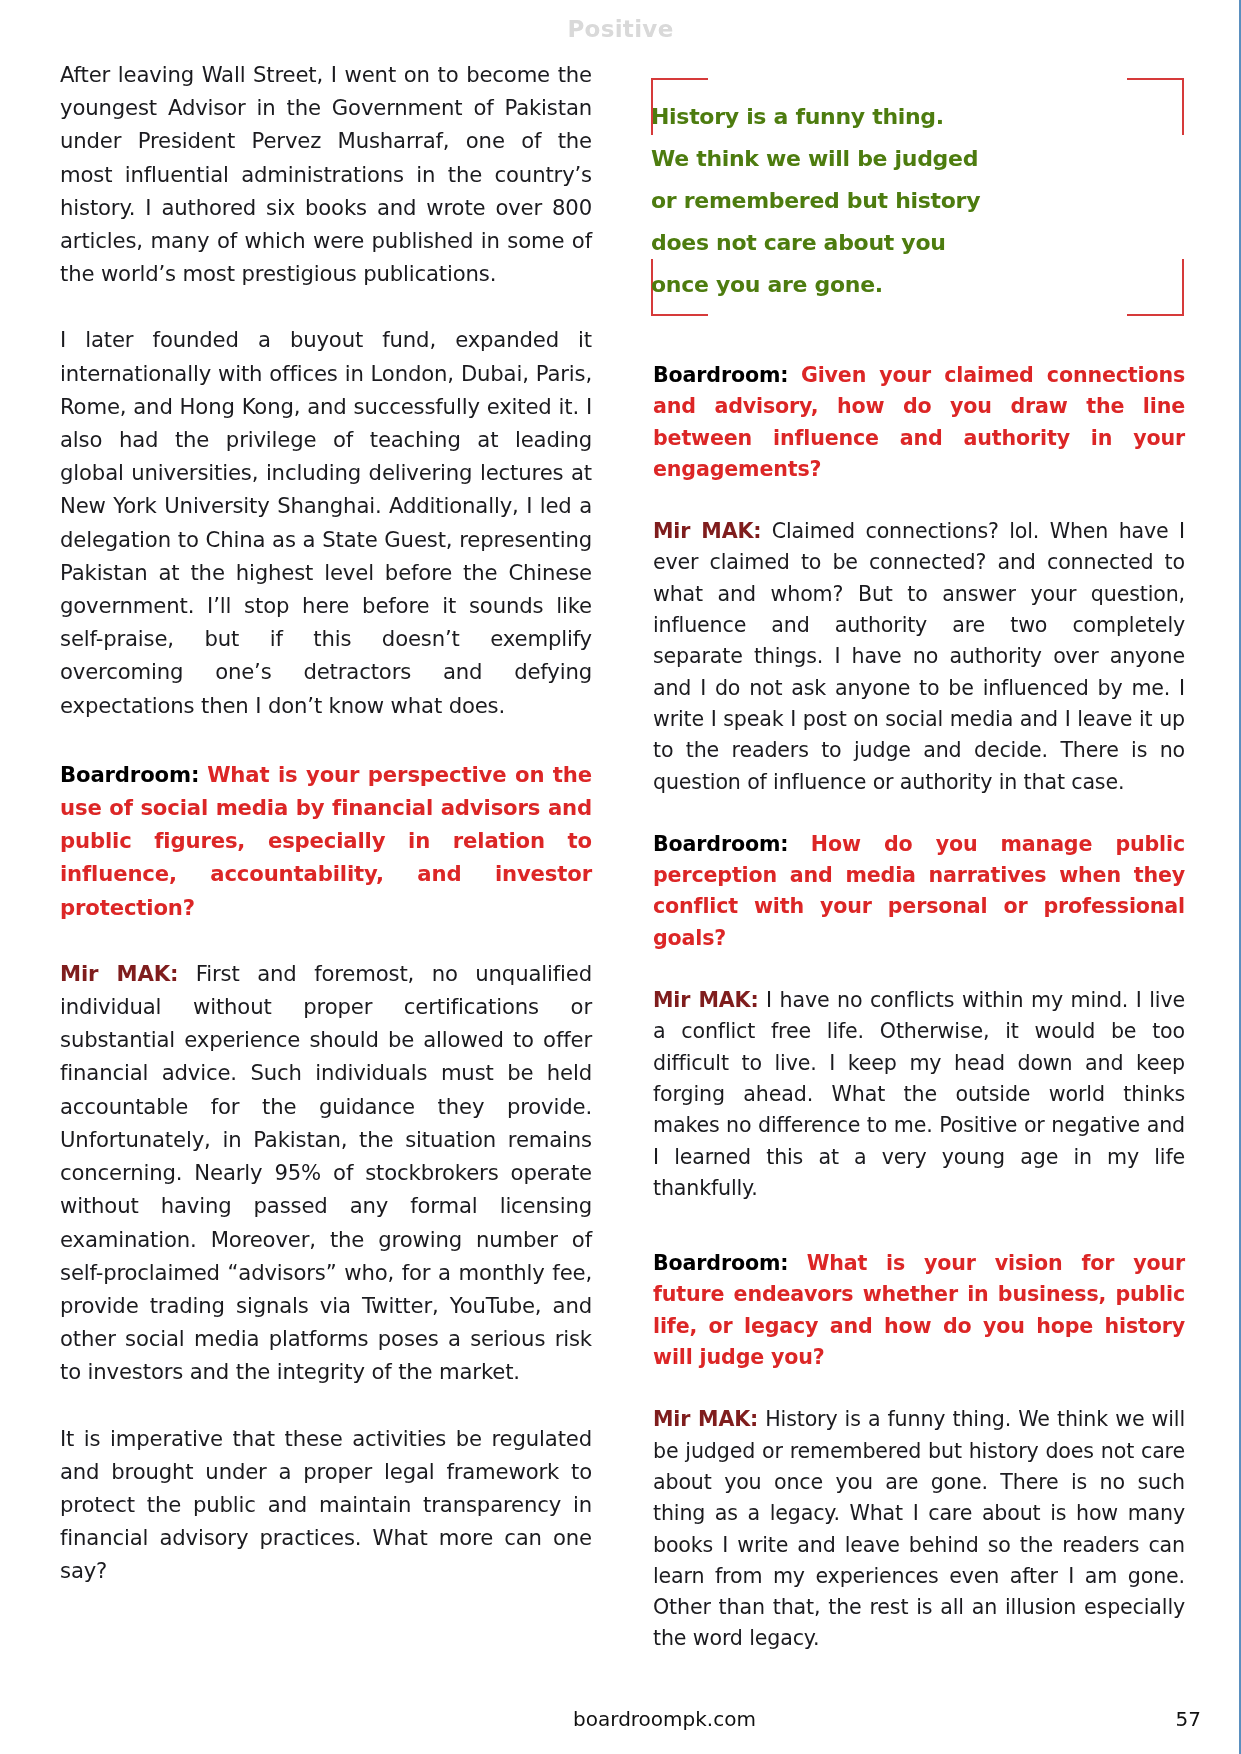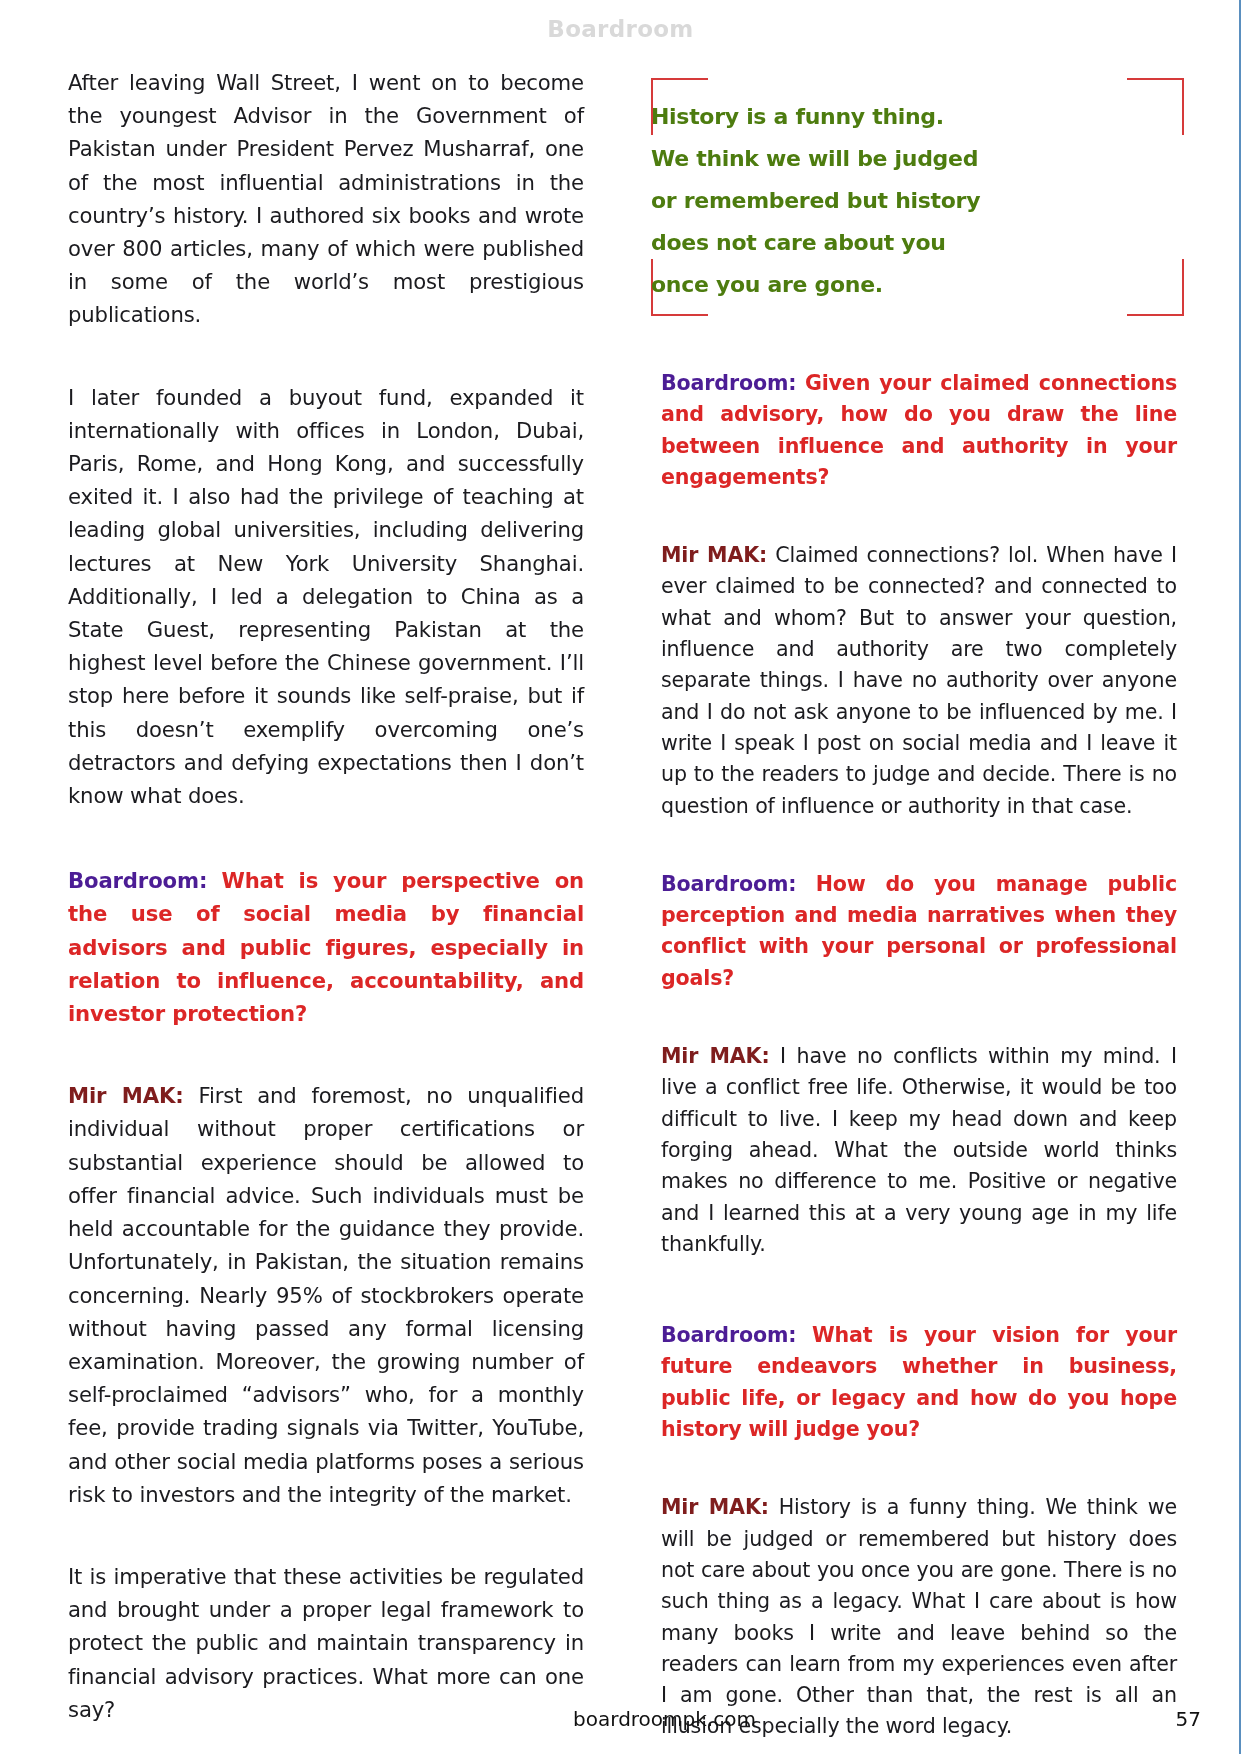--- a/index.html
+++ b/index.html
@@ -4,43 +4,43 @@
 <style>
   html, body { margin: 0; padding: 0; background: #ffffff; }
   body { width: 1241px; height: 1754px; position: relative; overflow: hidden;
          font-family: "DejaVu Sans", sans-serif; color: #1b1b1f; }
   .masthead { position: absolute; top: 16px; left: 0; width: 1241px; text-align: center;
               font-size: 23px; font-weight: bold; color: #d9d9d9; letter-spacing: 0.3px; }
   .right-edge { position: absolute; top: 0; right: 0; width: 2px; height: 1754px; background: #5a8fbf; }
   .col { position: absolute; top: 58px; width: 532px; }
   .col-left { left: 60px; }
   .col-right { left: 653px; }
-  p { margin: 8px; font-size: 21.2px; line-height: 33.2px; text-align: justify; letter-spacing: -0.15px; }
+  p { margin: 0; font-size: 21.2px; line-height: 33.2px; text-align: justify; letter-spacing: -0.15px; }
   .col-right p { font-size: 20.6px; line-height: 31.3px; }
   .gap-lg { height: 33px; }
   .gap-md { height: 31px; }
-  .q-label { font-weight: bold; color: #4c1d95; }
+  .q-label { font-weight: bold; color: #000000; }
   .q-text { font-weight: bold; color: #dc2626; }
   .a-label { font-weight: bold; color: #7f1d1d; }
   .pullquote { position: relative; width: 533px; height: 238px; margin-top: 20px; margin-left: -2px; }
   .bracket { position: absolute; width: 55px; height: 55px; border-color: #d63a3a; border-style: solid; border-width: 0; }
   .b-tl { top: 0; left: 0; border-top-width: 2px; border-left-width: 2px; }
   .b-tr { top: 0; right: 0; border-top-width: 2px; border-right-width: 2px; }
   .b-bl { bottom: 0; left: 0; border-bottom-width: 2px; border-left-width: 2px; }
   .b-br { bottom: 0; right: 0; border-bottom-width: 2px; border-right-width: 2px; }
   .pq-text { position: absolute; top: 18px; left: 0; width: 533px; 
              font-weight: bold; font-size: 22px; line-height: 42px; color: #4d7c0f; letter-spacing: -0.3px; }
   .footer-site { position: absolute; top: 1707px; left: 0; width: 1241px; text-align: center;
                  font-size: 20px; color: #111111; padding-left: 44px; }
   .footer-page { position: absolute; top: 1707px; right: 40px; font-size: 20px; color: #111111; }
 </style>
 </head>
 <body>
 
-<div class="masthead">Boardroom</div>
+<div class="masthead">Positive</div>
 <div class="right-edge"></div>
 
 <div class="col col-left">
   <p>After leaving Wall Street, I went on to become the youngest Advisor in the Government of Pakistan under President Pervez Musharraf, one of the most influential administrations in the country’s history. I authored six books and wrote over 800 articles, many of which were published in some of the world’s most prestigious publications.</p>
   <div class="gap-lg"></div>
   <p>I later founded a buyout fund, expanded it internationally with offices in London, Dubai, Paris, Rome, and Hong Kong, and successfully exited it. I also had the privilege of teaching at leading global universities, including delivering lectures at New York University Shanghai. Additionally, I led a delegation to China as a State Guest, representing Pakistan at the highest level before the Chinese government. I’ll stop here before it sounds like self-praise, but if this doesn’t exemplify overcoming one’s detractors and defying expectations then I don’t know what does.</p>
   <div class="gap-lg"></div>
   <div class="gap-lg" style="height:3px"></div>
   <p>
     <span class="q-label">Boardroom:</span>

